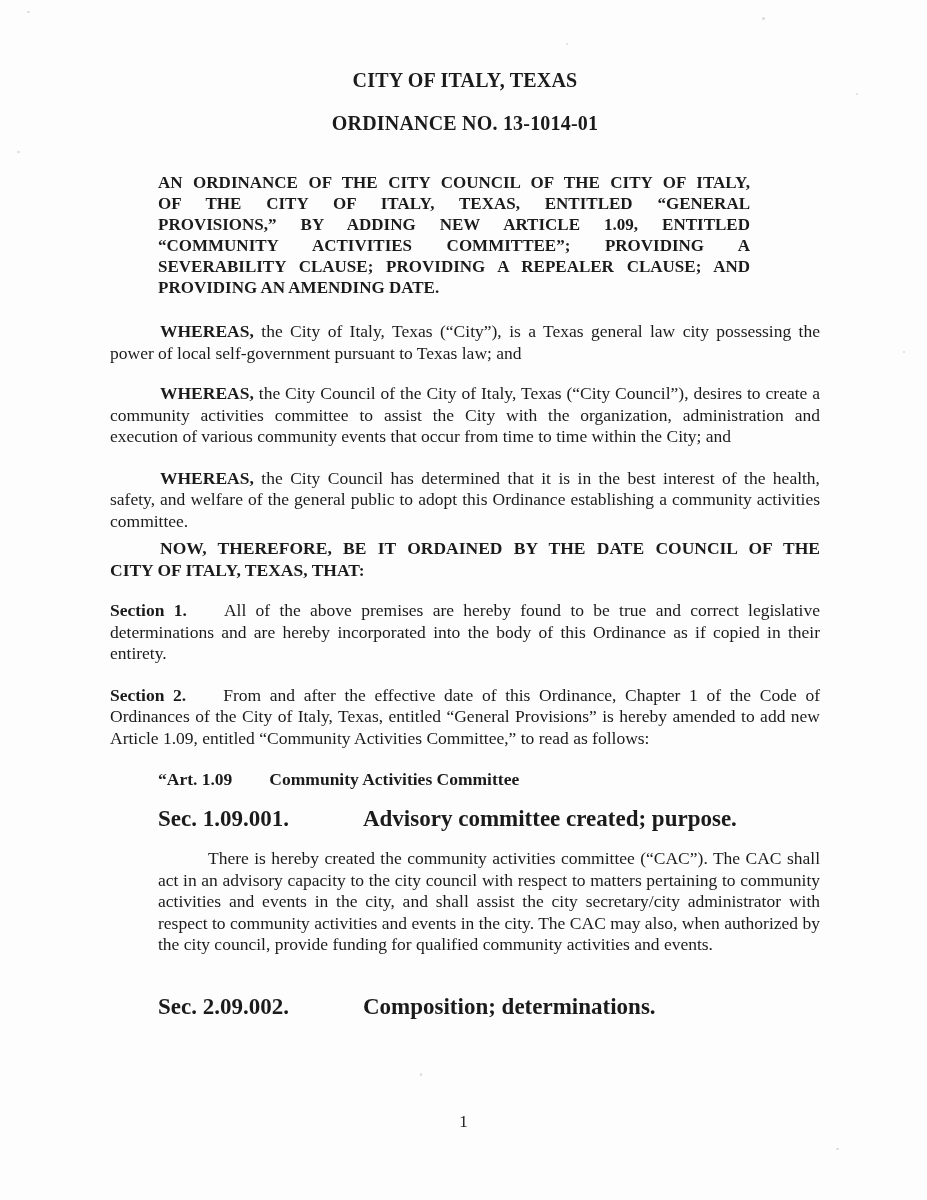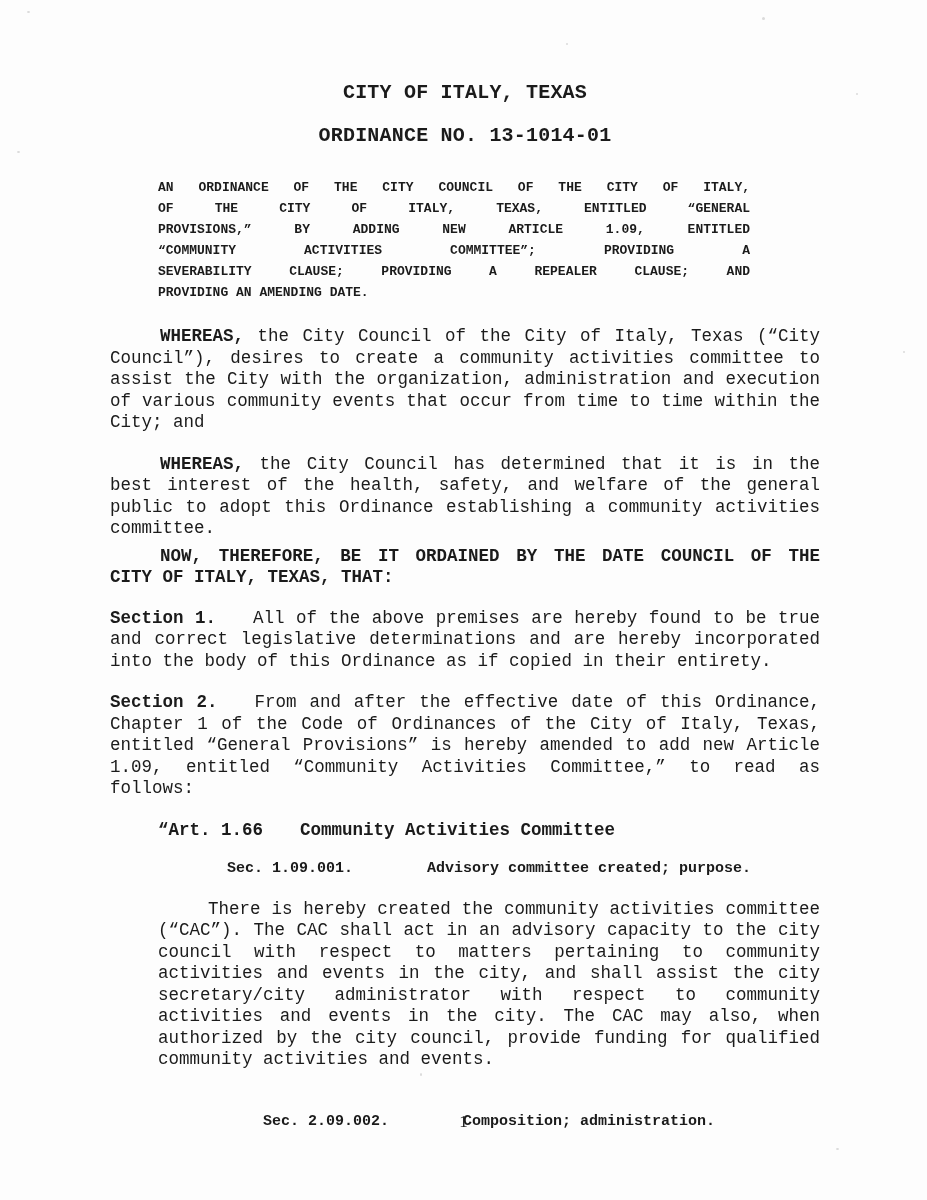--- a/index.html
+++ b/index.html
@@ -12,39 +12,38 @@
     width: 927px;
     height: 1200px;
     background: #fdfdfd;
     font-family: "Liberation Serif", "DejaVu Serif", serif;
     color: #1b1b1b;
     overflow: hidden;
   }
   .content {
     position: absolute;
     left: 110px;
-    top: 83px;
+    top: 70px;
     width: 710px;
-    font-family: Liberation Mono, monospace;
   }
   .center-head {
     text-align: center;
     font-weight: bold;
     font-size: 20px;
     line-height: 20px;
     letter-spacing: 0.2px;
   }
   .head-title { margin: 0 0 23px 0; }
-  .head-ordno { margin: 0 0 31px 0; }
+  .head-ordno { margin: 0 0 39px 0; }
 
   
   .caption {
     margin: 18px 70px 23px 48px;
     font-weight: bold;
-    font-size: 13px;
+    font-size: 17px;
     line-height: 21px;
   }
   .jline {
     text-align: justify;
     text-align-last: justify;
     white-space: nowrap;
   }
   .jline-last {
     text-align: left;
     text-align-last: left;
@@ -85,23 +84,22 @@
 
   .art-head {
     margin: 18px 0 17px 48px;
     font-weight: bold;
     font-size: 17.5px;
     line-height: 21.5px;
   }
   .sec-head {
     margin: 0 0 19px 48px;
     font-weight: bold;
-    font-size: 15px;
+    font-size: 23px;
     line-height: 21.5px;
-    text-align: center;
   }
   .sec-head-2 {
     margin: 40px 0 0 48px;
   }
   p.cac-para {
     margin: 0 0 0 48px;
     font-size: 17.5px;
     line-height: 21.5px;
     text-align: justify;
     text-justify: inter-word;
@@ -137,41 +135,42 @@
 
     <div class="caption">
       <div class="jline">AN ORDINANCE OF THE CITY COUNCIL OF THE CITY OF ITALY,</div>
       <div class="jline">OF THE CITY OF ITALY, TEXAS, ENTITLED “GENERAL</div>
       <div class="jline">PROVISIONS,” BY ADDING NEW ARTICLE 1.09, ENTITLED</div>
       <div class="jline">“COMMUNITY ACTIVITIES COMMITTEE”; PROVIDING A</div>
       <div class="jline">SEVERABILITY CLAUSE; PROVIDING A REPEALER CLAUSE; AND</div>
       <div class="jline jline-last">PROVIDING AN AMENDING DATE.</div>
     </div>
 
+    <p class="body-para w1"><span class="seclabel">WHEREAS,</span> <span>the City of Italy, Texas (“City”), is a Texas general law city possessing the power of local self-government pursuant to Texas law; and</span></p>
 
     <p class="body-para w2"><span class="seclabel">WHEREAS,</span> <span>the City Council of the City of Italy, Texas (“City Council”), desires to create a community activities committee to assist the City with the organization, administration and execution of various community events that occur from time to time within the City; and</span></p>
 
     <p class="body-para w3"><span class="seclabel">WHEREAS,</span> <span>the City Council has determined that it is in the best interest of the health, safety, and welfare of the general public to adopt this Ordinance establishing a community activities committee.</span></p>
 
     <div class="ordained">
       <div class="jline">NOW, THEREFORE, BE IT ORDAINED BY THE DATE COUNCIL OF THE</div>
       <div class="jline jline-last">CITY OF ITALY, TEXAS, THAT:</div>
     </div>
 
     <p class="section-para"><span class="seclabel">Section 1.</span><span class="tab-sm"></span><span>All of the above premises are hereby found to be true and correct legislative determinations and are hereby incorporated into the body of this Ordinance as if copied in their entirety.</span></p>
 
     <p class="section-para"><span class="seclabel">Section 2.</span><span class="tab-sm"></span><span>From and after the effective date of this Ordinance, Chapter 1 of the Code of Ordinances of the City of Italy, Texas, entitled “General Provisions” is hereby amended to add new Article 1.09, entitled “Community Activities Committee,” to read as follows:</span></p>
 
-    <div class="art-head"><span>“Art. 1.66</span><span class="tab-md"></span><span>Community Activities Committee</span></div>
+    <div class="art-head"><span>“Art. 1.09</span><span class="tab-md"></span><span>Community Activities Committee</span></div>
 
     <div class="sec-head"><span>Sec. 1.09.001.</span><span class="tab-lg"></span><span>Advisory committee created; purpose.</span></div>
 
     <p class="cac-para">There is hereby created the community activities committee (“CAC”).  The CAC shall act in an advisory capacity to the city council with respect to matters pertaining to community activities and events in the city, and shall assist the city secretary/city administrator with respect to community activities and events in the city.  The CAC may also, when authorized by the city council, provide funding for qualified community activities and events.</p>
 
-    <div class="sec-head sec-head-2"><span>Sec. 2.09.002.</span><span class="tab-lg"></span><span>Composition; administration.</span></div>
+    <div class="sec-head sec-head-2"><span>Sec. 2.09.002.</span><span class="tab-lg"></span><span>Composition; determinations.</span></div>
 
   </div>
 
   <div class="pagenum">1</div>
 
   <div class="speck" style="left:27px;top:11px;width:3px;height:2px;"></div>
   <div class="speck" style="left:762px;top:17px;width:3px;height:3px;"></div>
   <div class="speck" style="left:856px;top:93px;width:2px;height:2px;"></div>
   <div class="speck" style="left:17px;top:151px;width:3px;height:2px;"></div>
   <div class="speck" style="left:903px;top:351px;width:2px;height:2px;"></div>

